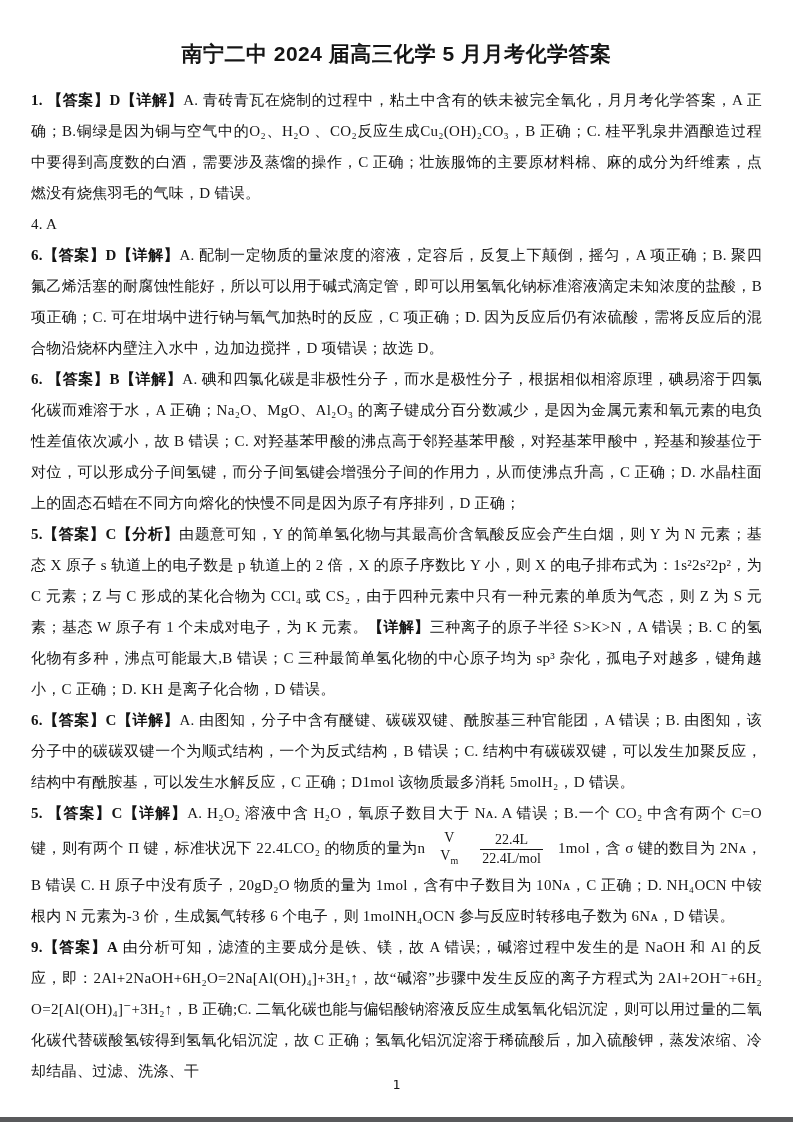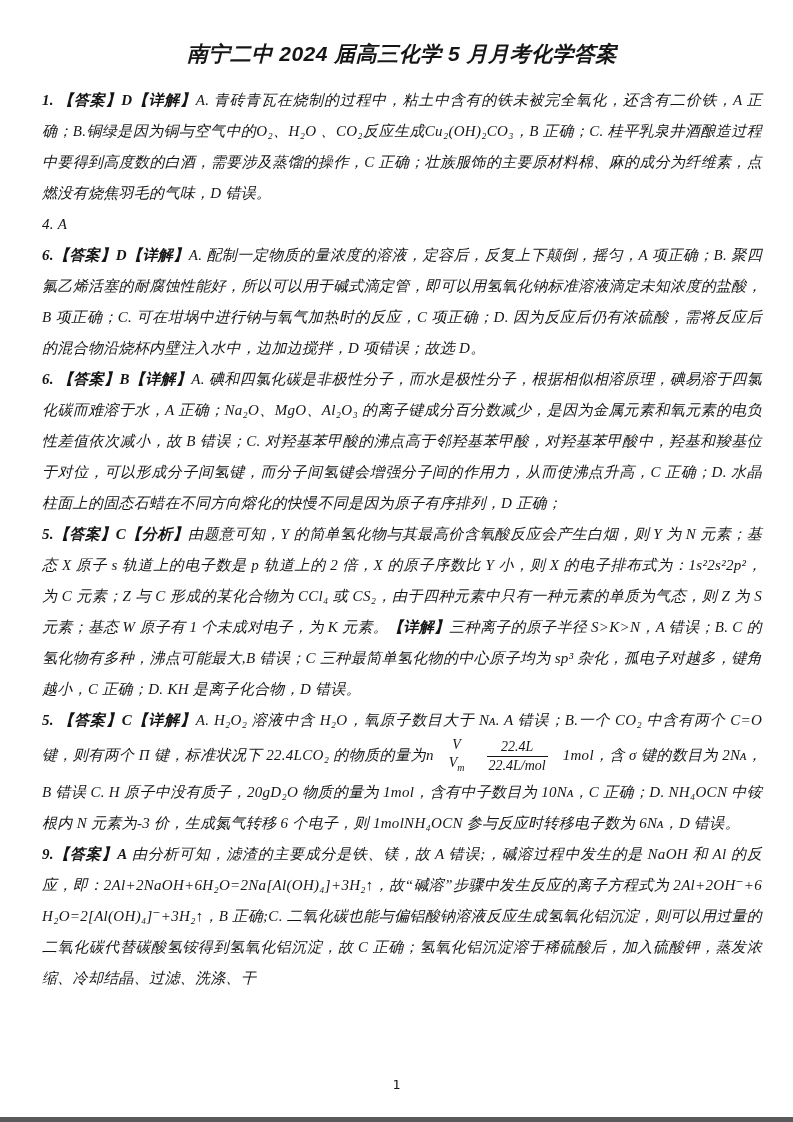--- a/index.html
+++ b/index.html
@@ -1,21 +1,21 @@
 <!DOCTYPE html>
 <html><head>
 <meta charset="utf-8">
 <style>
   html,body{margin:0;padding:0;background:#ffffff;}
   body{
     width:793px;height:1122px;position:relative;overflow:hidden;
     font-family:"Liberation Serif","DejaVu Serif","DejaVu Sans",serif;
     color:#151515;
   }
-  .page{padding:40px 31px 0 42px;box-sizing:border-box;font-style:italic;}
+  .page{padding:40px 31px 0 31px;box-sizing:border-box;}
   .doc-title{
     text-align:center;font-size:21px;font-weight:700;margin:0 0 17px 0;
     letter-spacing:0.5px;line-height:28px;
     font-family:"Liberation Sans","DejaVu Sans",sans-serif;
   }
   .para{
     font-size:15px;line-height:31px;margin:0;
     text-align:justify;text-align-last:left;
     letter-spacing:0.3px;
     word-break:break-all;
@@ -38,30 +38,31 @@
     position:absolute;bottom:0;left:0;width:793px;height:5px;background:#595a5c;
   }
 </style>
 </head>
 <body>
 
 <div class="page">
 
   <h1 class="doc-title">南宁二中 2024 届高三化学 5 月月考化学答案</h1>
 
-  <p class="para"><span class="hd">1. 【答案】D【详解】</span><span>A. 青砖青瓦在烧制的过程中，粘土中含有的铁未被完全氧化，还含有二价铁，A 正确；B.铜绿是因为铜与空气中的O₂、H₂O 、CO₂反应生成Cu₂(OH)₂CO₃，B 正确；C. 桂平乳泉井酒酿造过程中要得到高度数的白酒，需要涉及蒸馏的操作，C 正确；壮族服饰的主要原材料棉、麻的成分为纤维素，点燃没有烧焦羽毛的气味，D 错误。</span></p>
+  <p class="para"><span class="hd">1. 【答案】D【详解】</span><span>A. 青砖青瓦在烧制的过程中，粘土中含有的铁未被完全氧化，月月考化学答案，A 正确；B.铜绿是因为铜与空气中的O₂、H₂O 、CO₂反应生成Cu₂(OH)₂CO₃，B 正确；C. 桂平乳泉井酒酿造过程中要得到高度数的白酒，需要涉及蒸馏的操作，C 正确；壮族服饰的主要原材料棉、麻的成分为纤维素，点燃没有烧焦羽毛的气味，D 错误。</span></p>
 
   <p class="para"><span>4. A</span></p>
 
   <p class="para"><span class="hd">6.【答案】D【详解】</span><span>A. 配制一定物质的量浓度的溶液，定容后，反复上下颠倒，摇匀，A 项正确；B. 聚四氟乙烯活塞的耐腐蚀性能好，所以可以用于碱式滴定管，即可以用氢氧化钠标准溶液滴定未知浓度的盐酸，B 项正确；C. 可在坩埚中进行钠与氧气加热时的反应，C 项正确；D. 因为反应后仍有浓硫酸，需将反应后的混合物沿烧杯内壁注入水中，边加边搅拌，D 项错误；故选 D。</span></p>
 
   <p class="para"><span class="hd">6. 【答案】B【详解】</span><span>A. 碘和四氯化碳是非极性分子，而水是极性分子，根据相似相溶原理，碘易溶于四氯化碳而难溶于水，A 正确；Na₂O、MgO、Al₂O₃ 的离子键成分百分数减少，是因为金属元素和氧元素的电负性差值依次减小，故 B 错误；C. 对羟基苯甲酸的沸点高于邻羟基苯甲酸，对羟基苯甲酸中，羟基和羧基位于对位，可以形成分子间氢键，而分子间氢键会增强分子间的作用力，从而使沸点升高，C 正确；D. 水晶柱面上的固态石蜡在不同方向熔化的快慢不同是因为原子有序排列，D 正确；</span></p>
 
   <p class="para"><span class="hd">5.【答案】C【分析】</span><span>由题意可知，Y 的简单氢化物与其最高价含氧酸反应会产生白烟，则 Y 为 N 元素；基态 X 原子 s 轨道上的电子数是 p 轨道上的 2 倍，X 的原子序数比 Y 小，则 X 的电子排布式为：1s²2s²2p²，为 C 元素；Z 与 C 形成的某化合物为 CCl₄ 或 CS₂，由于四种元素中只有一种元素的单质为气态，则 Z 为 S 元素；基态 W 原子有 1 个未成对电子，为 K 元素。</span><span class="hd">【详解】</span><span>三种离子的原子半径 S&gt;K&gt;N，A 错误；B. C 的氢化物有多种，沸点可能最大,B 错误；C 三种最简单氢化物的中心原子均为 sp³ 杂化，孤电子对越多，键角越小，C 正确；D. KH 是离子化合物，D 错误。</span></p>
 
+  <p class="para"><span class="hd">6.【答案】C【详解】</span><span>A. 由图知，分子中含有醚键、碳碳双键、酰胺基三种官能团，A 错误；B. 由图知，该分子中的碳碳双键一个为顺式结构，一个为反式结构，B 错误；C. 结构中有碳碳双键，可以发生加聚反应，结构中有酰胺基，可以发生水解反应，C 正确；D1mol 该物质最多消耗 5molH₂，D 错误。</span></p>
 
   <p class="para"><span class="hd">5. 【答案】C【详解】</span><span>A. H₂O₂ 溶液中含 H₂O，氧原子数目大于 Nᴀ. A 错误；B.一个 CO₂ 中含有两个 C=O 键，则有两个 Π 键，标准状况下 22.4LCO₂ 的物质的量为n</span><span class="eq">
         <span class="frac">
           <span>V</span>
           <span><span>V</span><sub>m</sub></span>
         </span>
         <span class="frac">
           <span>22.4L</span>
           <span class="den-bar">22.4L/mol</span>
         </span>

